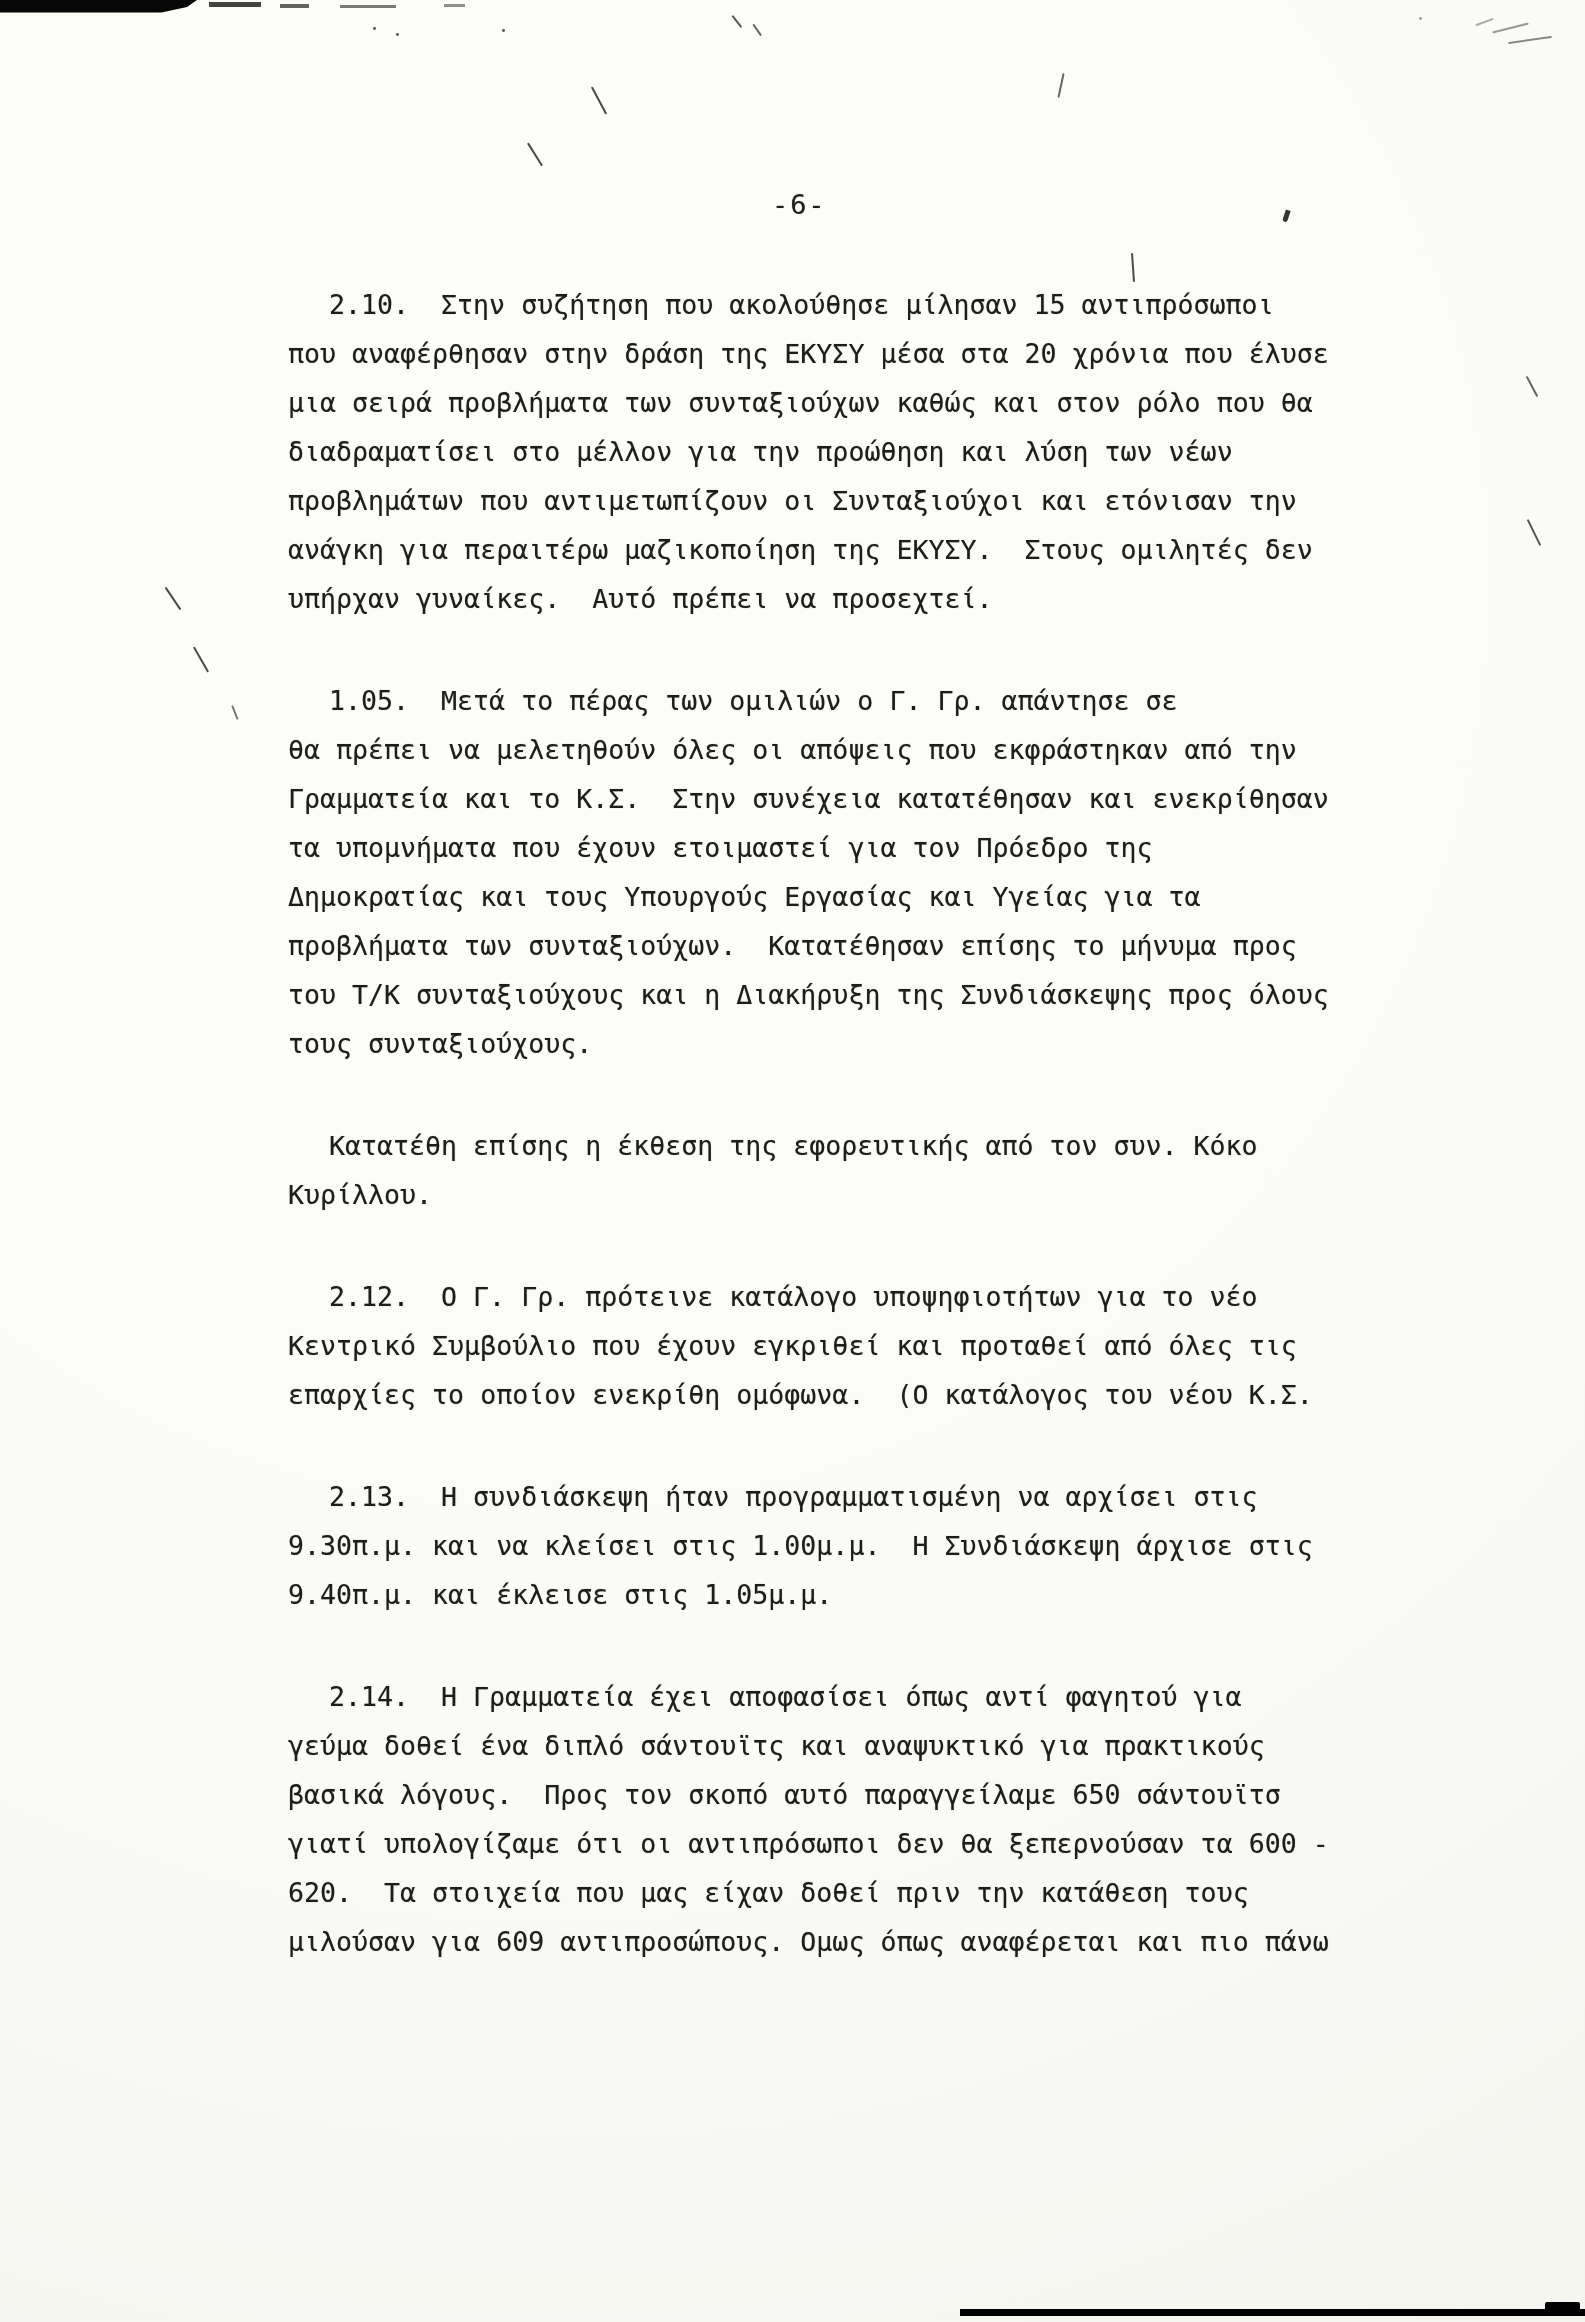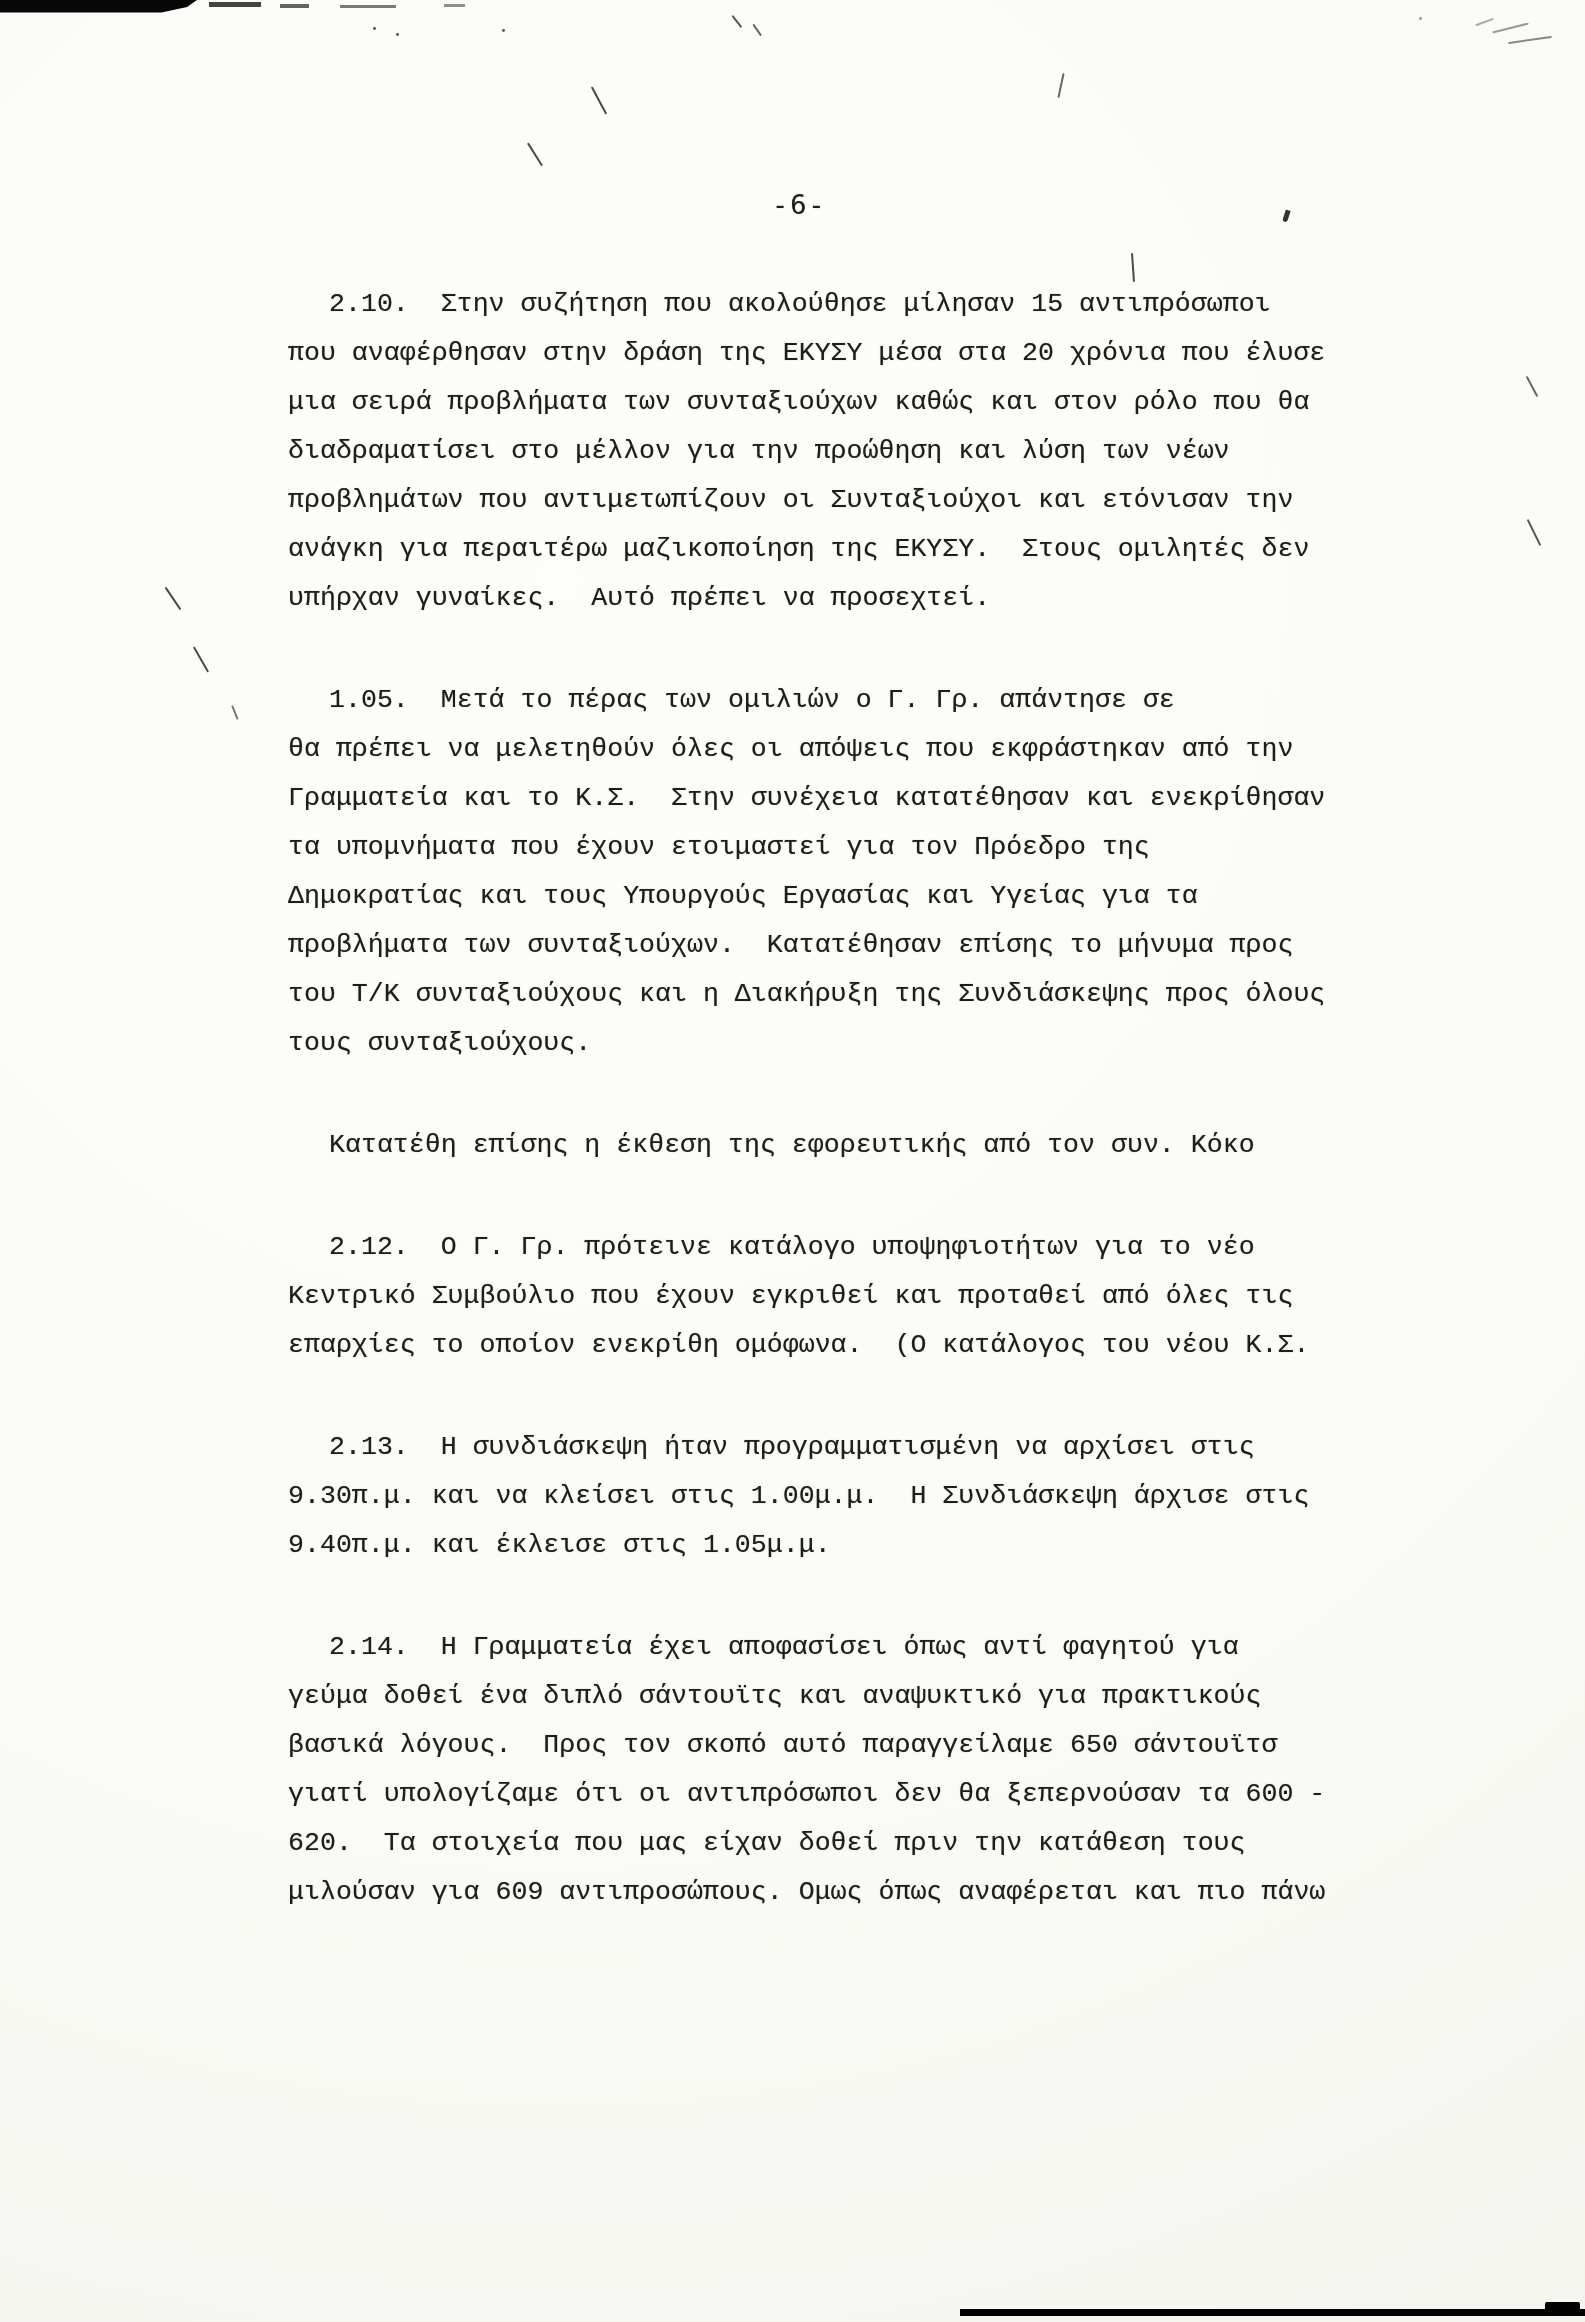--- a/index.html
+++ b/index.html
@@ -31,21 +31,20 @@
     top: 280px;
     width: 1072px;
     font-size: 26.6px;
     line-height: 49px;
     text-shadow: 0 0 1px rgba(30,30,30,0.45);
   }
   .para { margin: 0 0 53px 0; }
   .para .line {
     display: block;
     white-space: pre;
-    font-family: Liberation Mono, monospace;
   }
   .para .line.first { text-indent: 41px; }
 
   
   .art { position: absolute; background: #111; }
   .smudge-tl {
     left: 0; top: 0; width: 197px; height: 12.6px;
     background: #070707;
     clip-path: polygon(0 0, 100% 0, 95% 55%, 82% 100%, 0 100%);
   }
@@ -131,20 +130,21 @@
         <span class="line">θα πρέπει να μελετηθούν όλες οι απόψεις που εκφράστηκαν από την</span>
         <span class="line">Γραμματεία και το Κ.Σ.  Στην συνέχεια κατατέθησαν και ενεκρίθησαν</span>
         <span class="line">τα υπομνήματα που έχουν ετοιμαστεί για τον Πρόεδρο της</span>
         <span class="line">Δημοκρατίας και τους Υπουργούς Εργασίας και Υγείας για τα</span>
         <span class="line">προβλήματα των συνταξιούχων.  Κατατέθησαν επίσης το μήνυμα προς</span>
         <span class="line">του Τ/Κ συνταξιούχους και η Διακήρυξη της Συνδιάσκεψης προς όλους</span>
         <span class="line">τους συνταξιούχους.</span>
       </div>
     <div class="para">
         <span class="line first">Κατατέθη επίσης η έκθεση της εφορευτικής από τον συν. Κόκο</span>
+        <span class="line">Κυρίλλου.</span>
       </div>
     <div class="para">
         <span class="line first">2.12.  Ο Γ. Γρ. πρότεινε κατάλογο υποψηφιοτήτων για το νέο</span>
         <span class="line">Κεντρικό Συμβούλιο που έχουν εγκριθεί και προταθεί από όλες τις</span>
         <span class="line">επαρχίες το οποίον ενεκρίθη ομόφωνα.  (Ο κατάλογος του νέου Κ.Σ.</span>
       </div>
     <div class="para">
         <span class="line first">2.13.  Η συνδιάσκεψη ήταν προγραμματισμένη να αρχίσει στις</span>
         <span class="line">9.30π.μ. και να κλείσει στις 1.00μ.μ.  Η Συνδιάσκεψη άρχισε στις</span>
         <span class="line">9.40π.μ. και έκλεισε στις 1.05μ.μ.</span>

